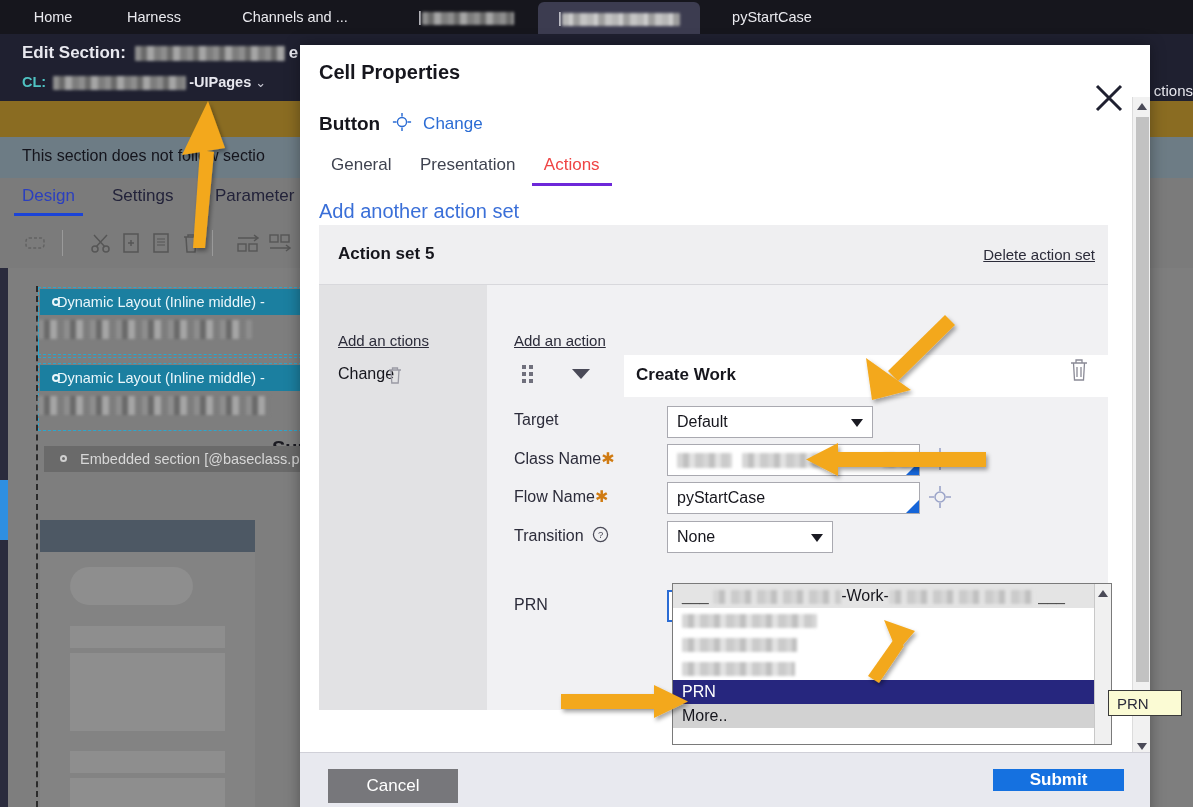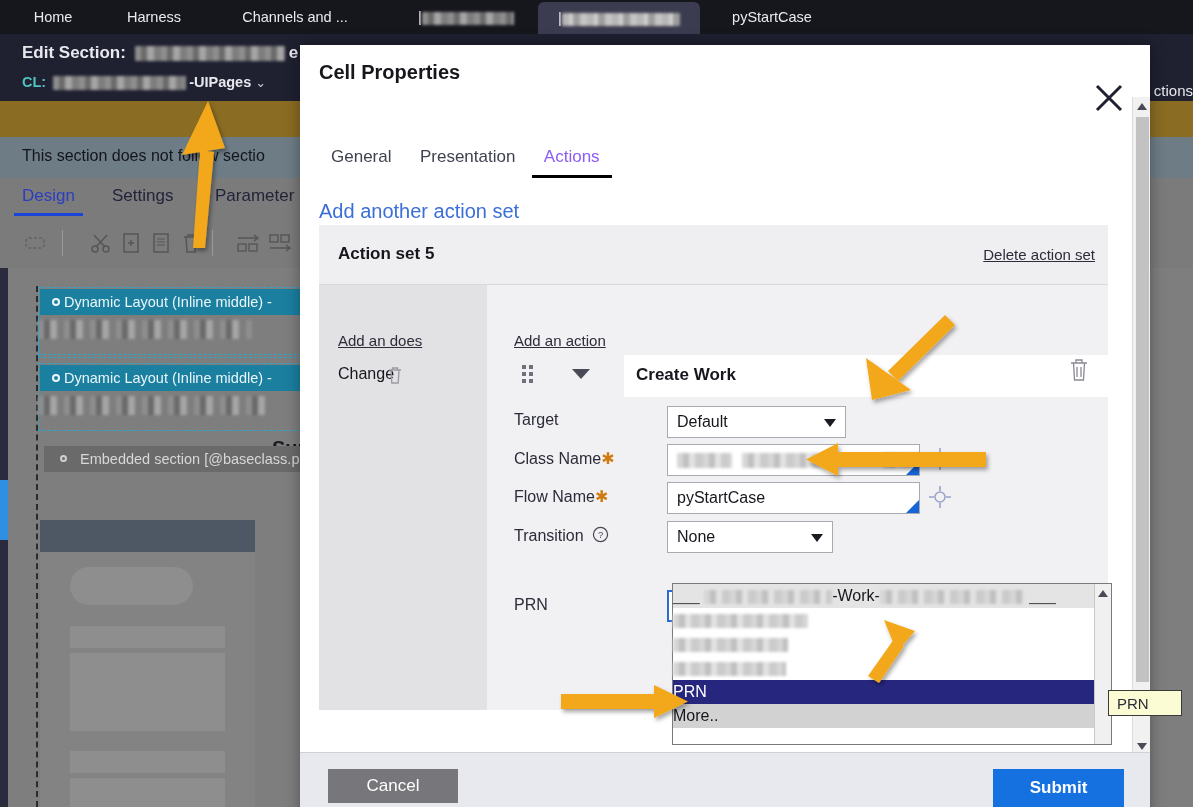--- a/index.html
+++ b/index.html
@@ -72,21 +72,21 @@
   .toolbar { position:absolute; left:0; top:220px; width:1193px; height:48px; background:#7b7b7b; }
   .tool { position:absolute; top:12px; width:22px; height:22px; opacity:.75; }
   .tdiv { position:absolute; top:10px; width:1px; height:26px; background:#9a9a9a; }
 
   .canvas { position:absolute; left:0; top:268px; width:1193px; height:539px; background:#7e7e7e; }
   .leftrail { position:absolute; left:0; top:268px; width:8px; height:539px; background:#2a2b3d; }
   .leftrail-blue { position:absolute; left:0; top:480px; width:8px; height:60px; background:#2f8fe0; }
 
   .dl-head {
     position:absolute; height:26px; background:#1b7fa0; color:#eaf6fa;
-    font-size:14.5px; line-height:26px; padding-left:24px; white-space:nowrap;
+    font-size:14.5px; line-height:26px; padding-left:17px; white-space:nowrap;
   }
   .dl-head .dot {
     position:absolute; left:12px; top:9px; width:8px; height:8px; border-radius:50%;
     border:2px solid #eaf6fa;
   }
   .dashbox { position:absolute; border:1px dashed #2aa7cf; }
   .rowtext { position:absolute; font-size:20px; font-weight:bold; color:#1b1b22; white-space:nowrap; }
   .gray-head {
     position:absolute; height:26px; background:#6a6a6a; color:#d7d7d7;
     font-size:14.5px; line-height:26px; padding-left:36px; white-space:nowrap;
@@ -117,21 +117,21 @@
   }
   .obj-row { position:absolute; left:19px; top:67px; }
   .obj-name { font-size:19px; font-weight:bold; color:#16161d; vertical-align:middle; }
   .crosshair { display:inline-block; vertical-align:middle; margin:0 7px; }
   .change-link { font-size:17px; color:#2b6cd4; vertical-align:middle; cursor:pointer; }
 
   .tabs2 { position:absolute; left:19px; top:102px; }
   .t2 {
     display:inline-block; font-size:17px; color:#3f4350; padding:0 12px 8px 12px; cursor:pointer;
   }
-  .t2.sel { color:#8b5cf6; border-bottom:3px solid #000000; }
+  .t2.sel { color:#ef4444; border-bottom:3px solid #6d28d9;margin-top:8px; }
 
   .add-set {
     position:absolute; left:19px; top:155px; font-size:20px; color:#3a6fd8; cursor:pointer;
   }
 
   .panel { position:absolute; left:19px; top:180px; width:789px; }
   .set-head { position:relative; height:60px; background:#efeff1; border-bottom:1px solid #d8d8dc; }
   .set-head .setname {
     position:absolute; left:19px; top:19px; font-size:17px; font-weight:bold; color:#16161d;
   }
@@ -188,41 +188,41 @@
 
   .modal-footer {
     position:absolute; left:0; bottom:0; width:850px; height:67px; background:#e8e9ef;
     border-top:1px solid #d0d0d8;
   }
   .btn-cancel {
     position:absolute; left:28px; top:16px; width:130px; height:34px; background:#77777b;
     color:#fff; font-size:17px; border:0; cursor:pointer;
   }
   .btn-submit {
-    position:absolute; right:26px; top:16px; width:131px; height:38px; background:#1571e0;
+    position:absolute; right:26px; top:16px; width:131px; height:22px; background:#1571e0;
     color:#fff; font-size:17px; font-weight:bold; border:0; cursor:pointer;
   }
   .resize-grip { position:absolute; right:4px; bottom:3px; width:10px; height:10px; }
 
   
   .mscroll { position:absolute; right:0; top:52px; width:18px; height:658px; background:#f1f1f1; border-left:1px solid #dcdcdc;}
   .mscroll .up, .mscroll .dn { position:absolute; left:0; width:18px; height:18px; }
   .mscroll .up { top:0; } .mscroll .dn { bottom:0; }
   .mscroll .thumb { position:absolute; left:3px; top:20px; width:13px; height:565px; background:#c2c2c2; }
   .arrow-tri { position:absolute; left:4px; width:0;height:0;
     border-left:5px solid transparent;border-right:5px solid transparent; }
   .arrow-tri.u { top:6px; border-bottom:7px solid #4a4a57; }
   .arrow-tri.d { top:6px; border-top:7px solid #4a4a57; }
 
   
   .acdd {
     position:absolute; left:672px; top:583px; width:440px; height:162px;
     background:#fff; border:1px solid #7a7a7a; z-index:40;
   }
-  .acitem { position:relative; height:24px; font-size:16px; color:#16161d; line-height:24px; white-space:nowrap;}
+  .acitem { position:relative; height:24px; font-size:16px; color:#16161d; padding-left:9px; line-height:24px; white-space:nowrap;}
   .acitem.head { background:#e4e4e4; }
   .acitem.sel { background:#26267e; color:#fff; }
   .acitem.more { background:#d2d2d2; }
   .acsb { position:absolute; right:0; top:0; width:17px; height:160px; background:#f0f0f0; border-left:1px solid #c8c8c8;}
 
   
   .tip {
     position:absolute; left:1108px; top:690px; width:74px; height:26px;
     background:#fbfbd4; border:1px solid #3a3a3a; font-size:15px; color:#2c2c3a;
     line-height:25px; padding-left:8px; z-index:60;
@@ -388,39 +388,49 @@
 <div id="modal">
 
   <div class="modal-title">Cell Properties</div>
 
   <div class="close-x">
     <svg viewBox="0 0 34 34" width="34" height="34">
         <path d="M5 5 L29 29 M29 5 L5 29" stroke="#1f2030" stroke-width="3" fill="none"></path>
       </svg>
   </div>
 
+  <div class="obj-row">
+    <span class="obj-name">Button</span>
+    <span class="crosshair">
+      <svg viewBox="0 0 22 22" width="20" height="20">
+          <circle cx="11" cy="11" r="5" fill="none" stroke="#2b6cd4" stroke-width="1.5"></circle>
+          <path d="M11 1v4M11 17v4M1 11h4M17 11h4" stroke="#2b6cd4" stroke-width="1.6"></path>
+        </svg>
+    </span>
+    <span class="change-link">Change</span>
+  </div>
 
   <div class="tabs2">
     <span class="t2">General</span>
     <span class="t2">Presentation</span>
     <span class="t2 sel">Actions</span>
   </div>
 
   <div class="add-set">Add another action set</div>
 
   <div class="panel">
     <div class="set-head">
       <span class="setname">Action set 5</span>
       <span class="delset">Delete action set</span>
     </div>
 
     <div class="set-body">
 
       <div class="evt-col">
-        <span class="addevt">Add an does</span>
+        <span class="addevt">Add an ctions</span>
         <span class="evtname">Change</span>
         <span style="position:absolute;left:67px;top:80px;width:18px;height:20px;">
           <svg viewBox="0 0 18 20" width="18" height="20">
               <path d="M3 5h12M6.5 5V3h5v2M5 5l.8 13h6.4L13 5" fill="none" stroke="#9a9aa4" stroke-width="1.3"></path>
             </svg>
         </span>
       </div>
 
       <span class="addact">Add an action</span>
 
@@ -437,21 +447,21 @@
       <div class="act-header">
         <span class="act-title">Create Work</span>
       </div>
       <div class="trash-act">
         <svg viewBox="0 0 22 26" width="22" height="26">
             <path d="M3 6h16M8 6V3h6v3M5.5 6l1 17h9l1-17M9 10v10M13 10v10" fill="none" stroke="#8a8a96" stroke-width="1.3"></path>
           </svg>
       </div>
 
       <span class="field-label" style="left:195px; top:126px;">Target</span>
-      <div class="sel-box" style="left:348px; top:121px; width:179px;">
+      <div class="sel-box" style="left:348px; top:121px; width:206px;">
         <span>Default</span>
         <span class="sc"></span>
       </div>
 
       <span class="field-label" style="left:195px; top:164px;">
         <span>Class Name</span><span class="req">✱</span>
       </span>
       <div class="txt-box" style="left:348px; top:159px; width:253px;">
         <span class="redact light" style="display:inline-block;width:55px;height:15px;vertical-align:middle;"></span>
         <span class="redact light" style="display:inline-block;width:85px;height:15px;vertical-align:middle;margin-left:6px;"></span><span>s-Work-</span><span class="redact light" style="display:inline-block;width:50px;height:15px;vertical-align:middle;"></span>

